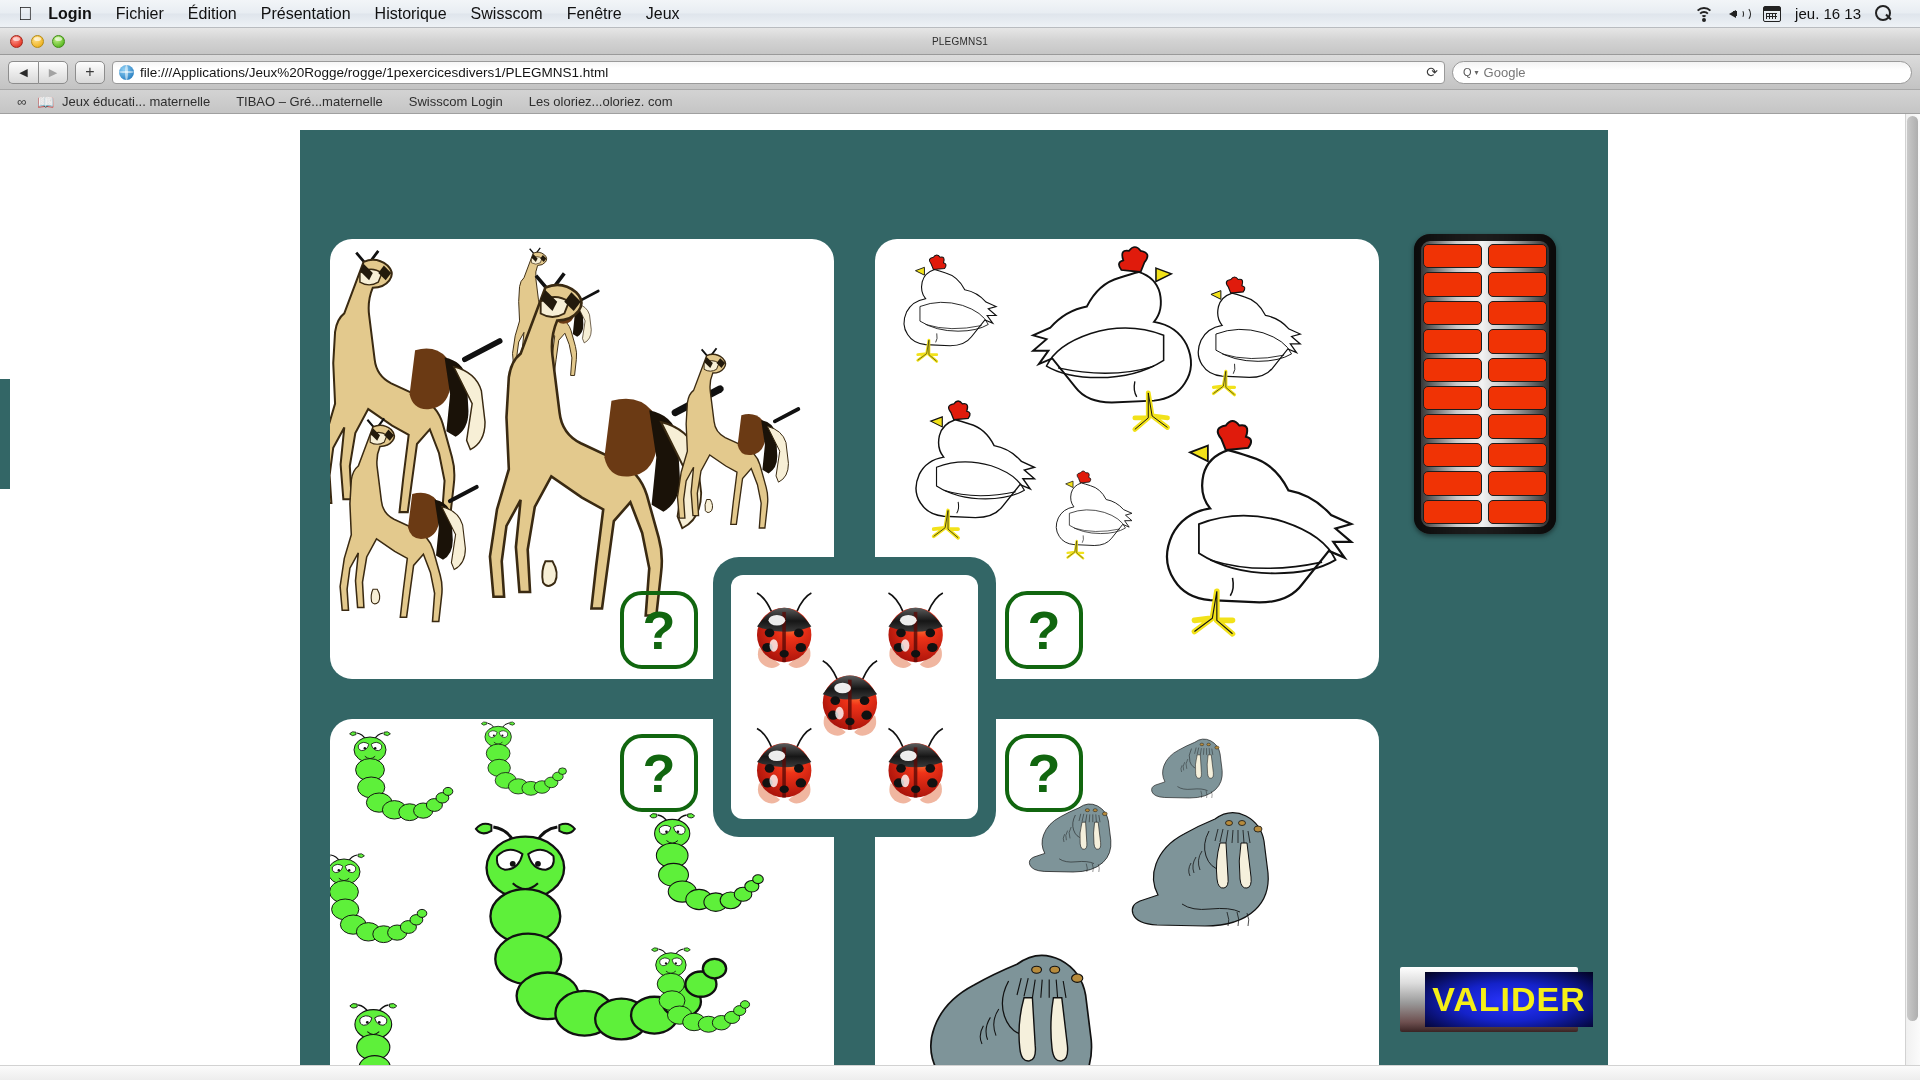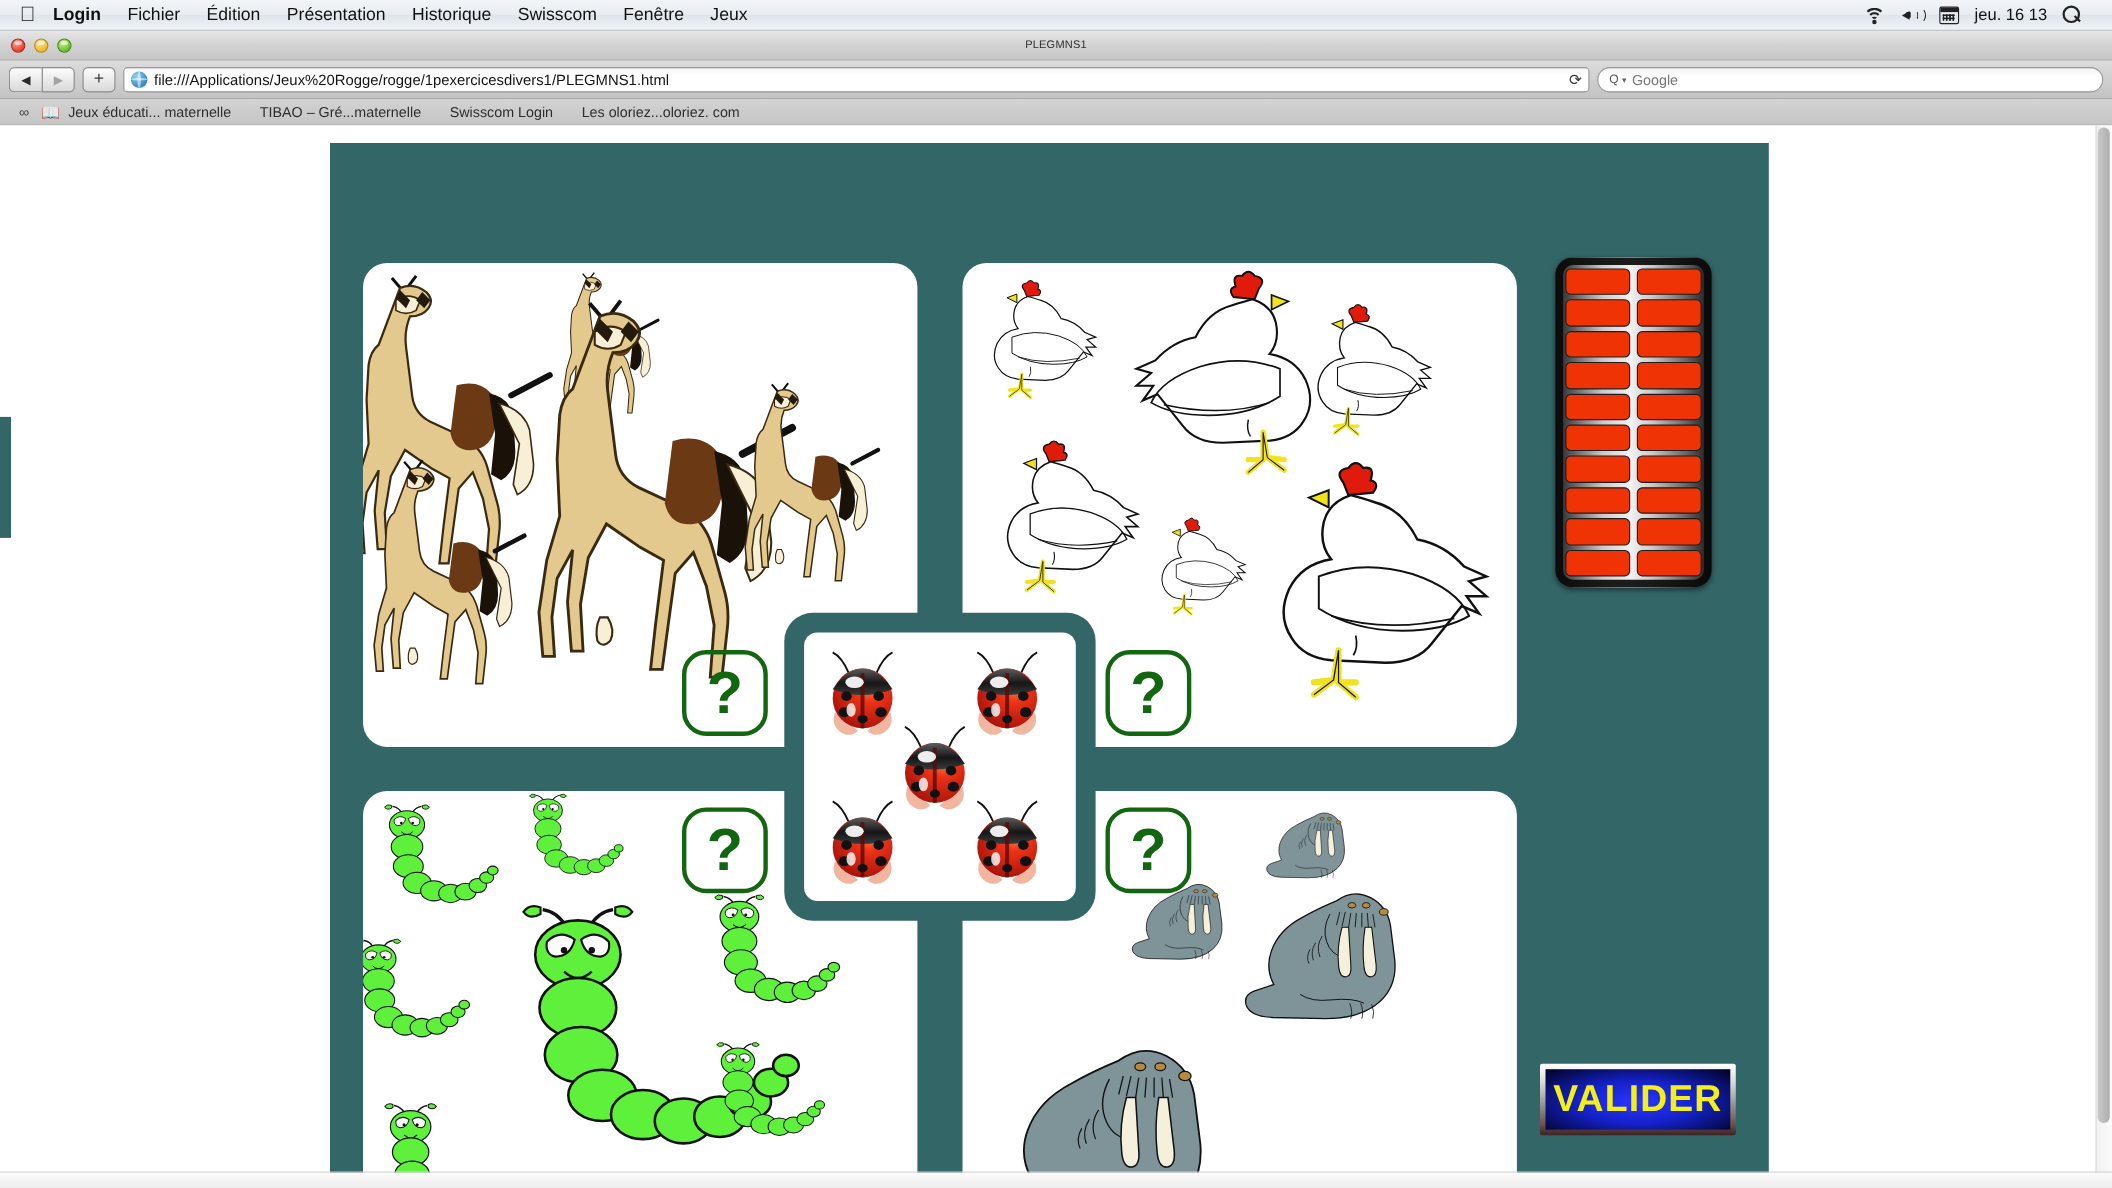--- a/index.html
+++ b/index.html
@@ -220,20 +220,21 @@
     padding:5px;
     background:linear-gradient(to bottom,#ffffff 0%, #dcdcdc 25%, #9a9a9a 55%, #6d4f4f 85%, #3a2424 100%);
     border-radius:2px;
   }
   .valider{
     width:100%; height:100%;
     background:radial-gradient(ellipse at 50% 55%, #2a35ff 0%, #1422c9 45%, #060a4d 85%, #02021f 100%);
     display:flex; align-items:center; justify-content:center;
     color:#f5ef18; font-size:34px; font-weight:bold; letter-spacing:1px;
     font-family:"Liberation Sans", sans-serif;
+    margin-left:20px;
   }
 </style>
 </head>
 <body>
 
 <div class="menubar">
   <span class="apple"></span>
   <span class="mi app">Login</span>
   <span class="mi">Fichier</span>
   <span class="mi">Édition</span>

